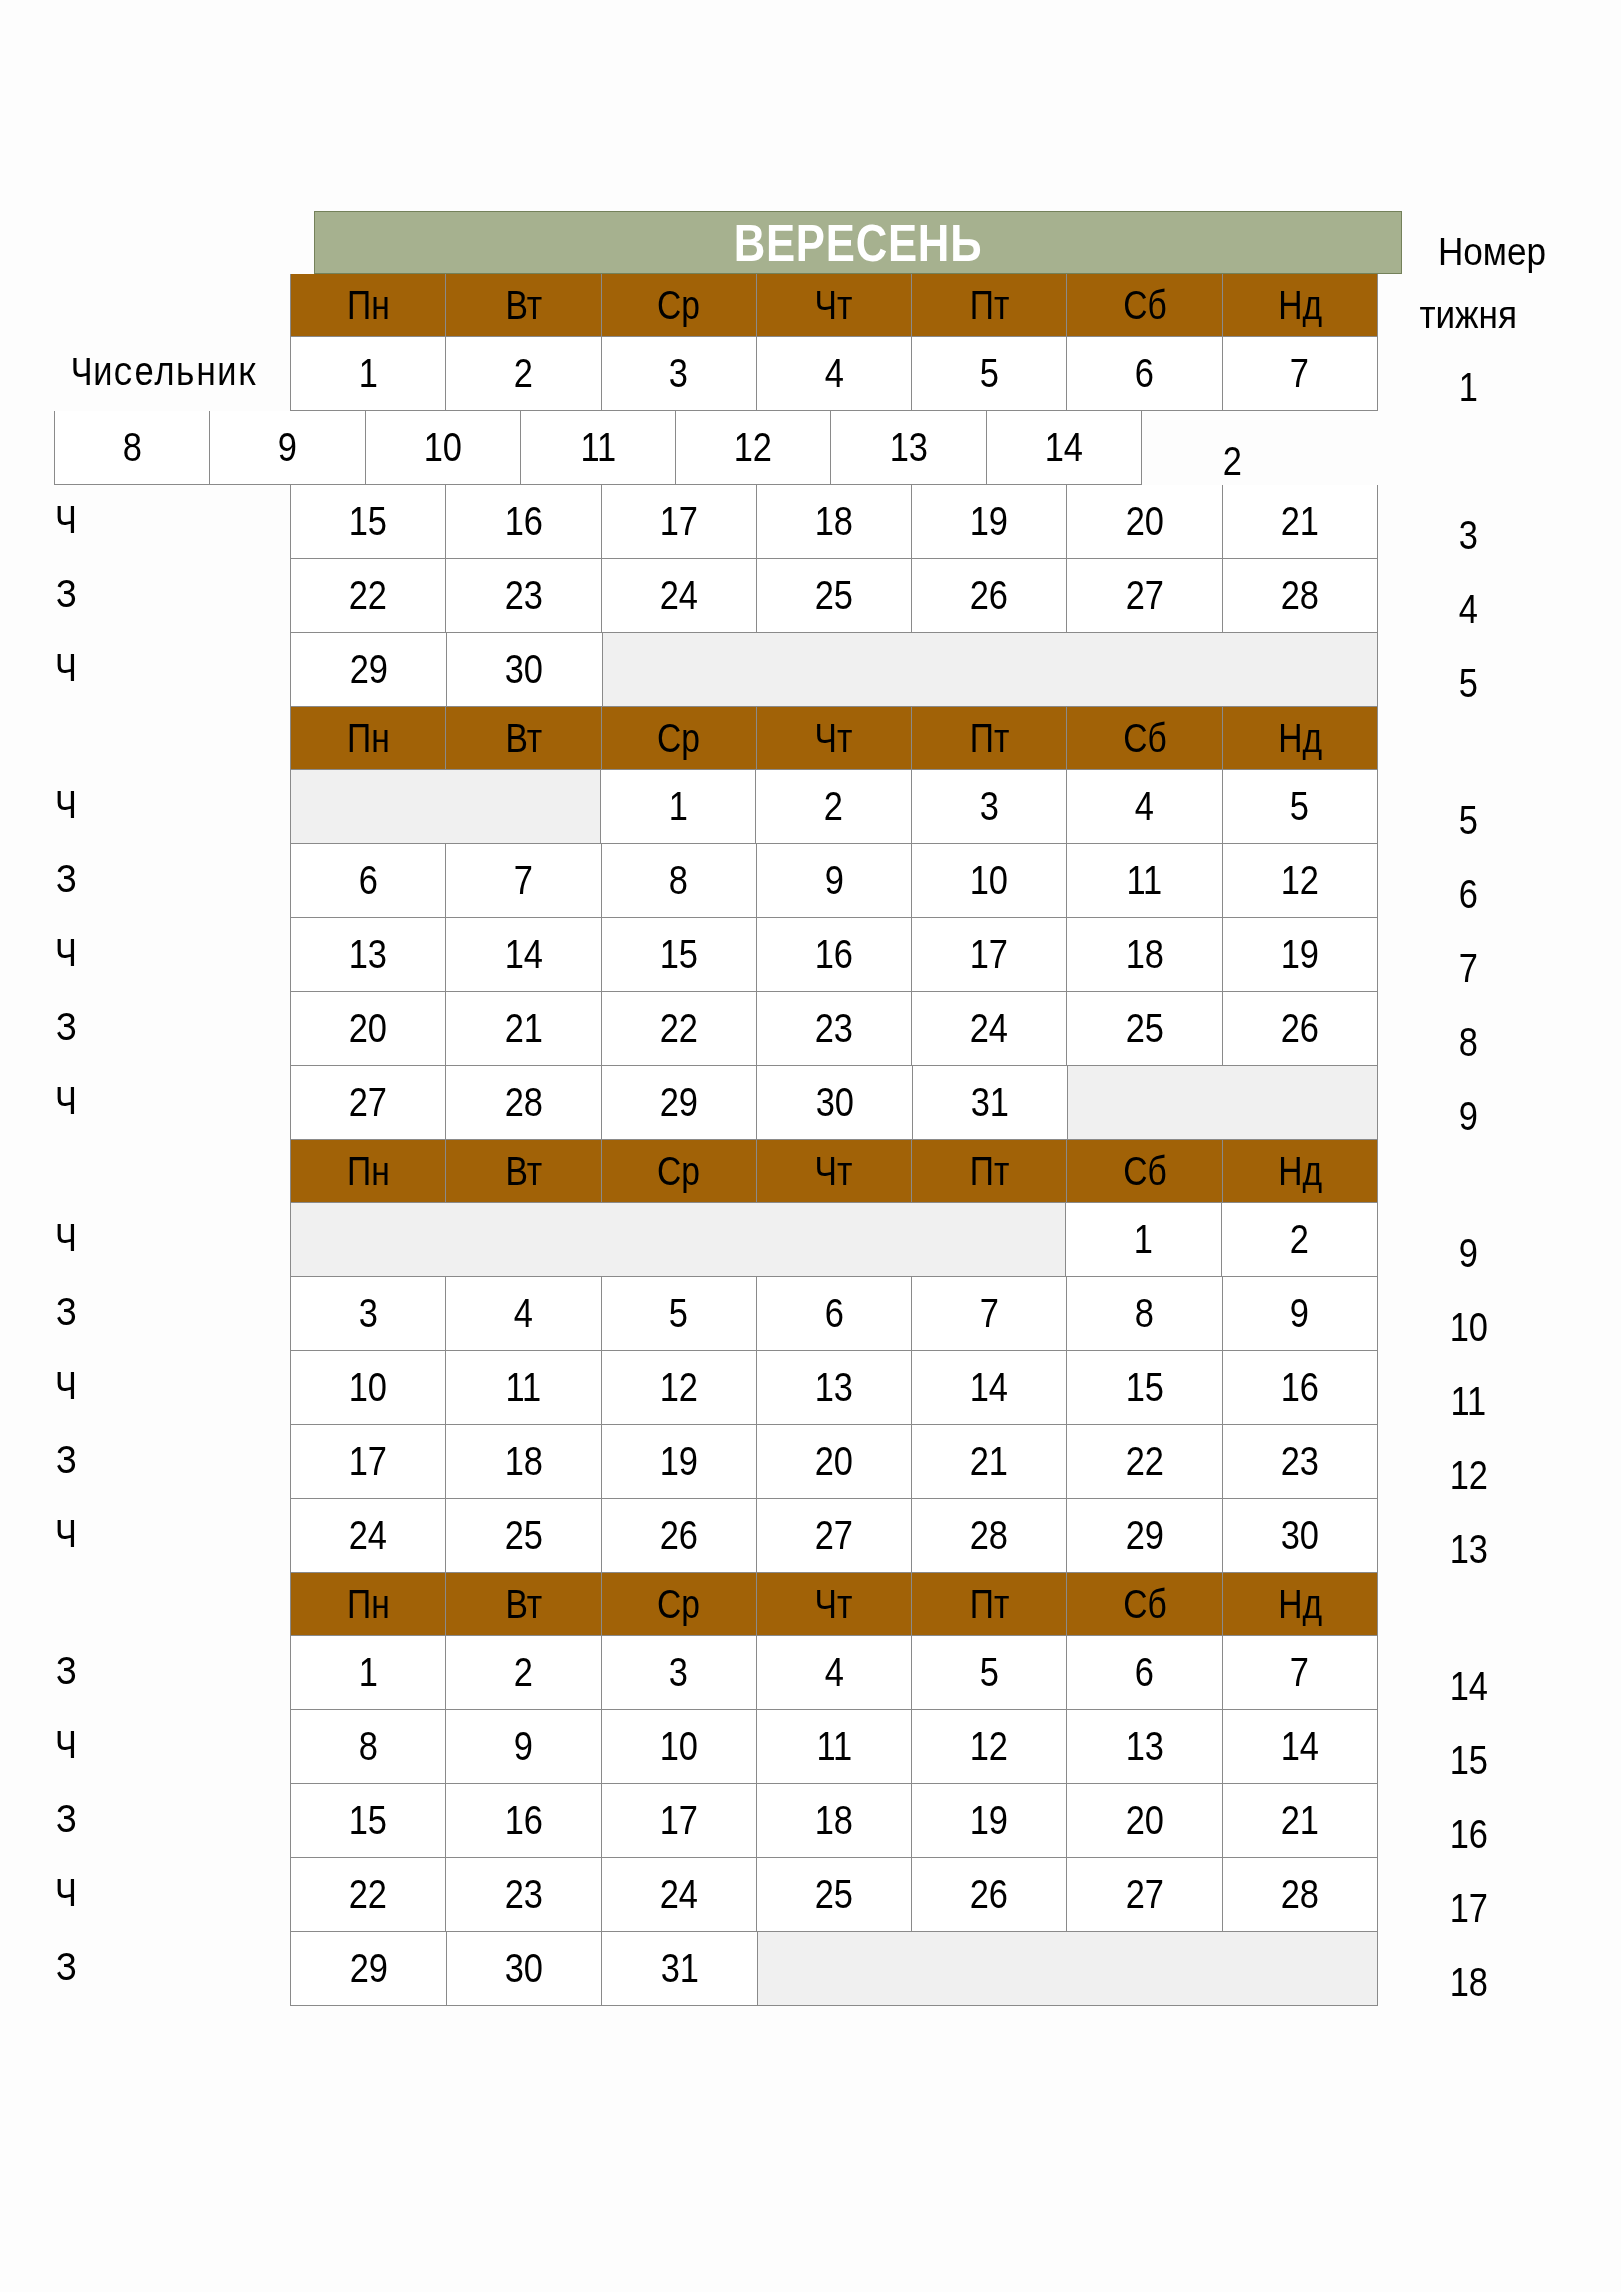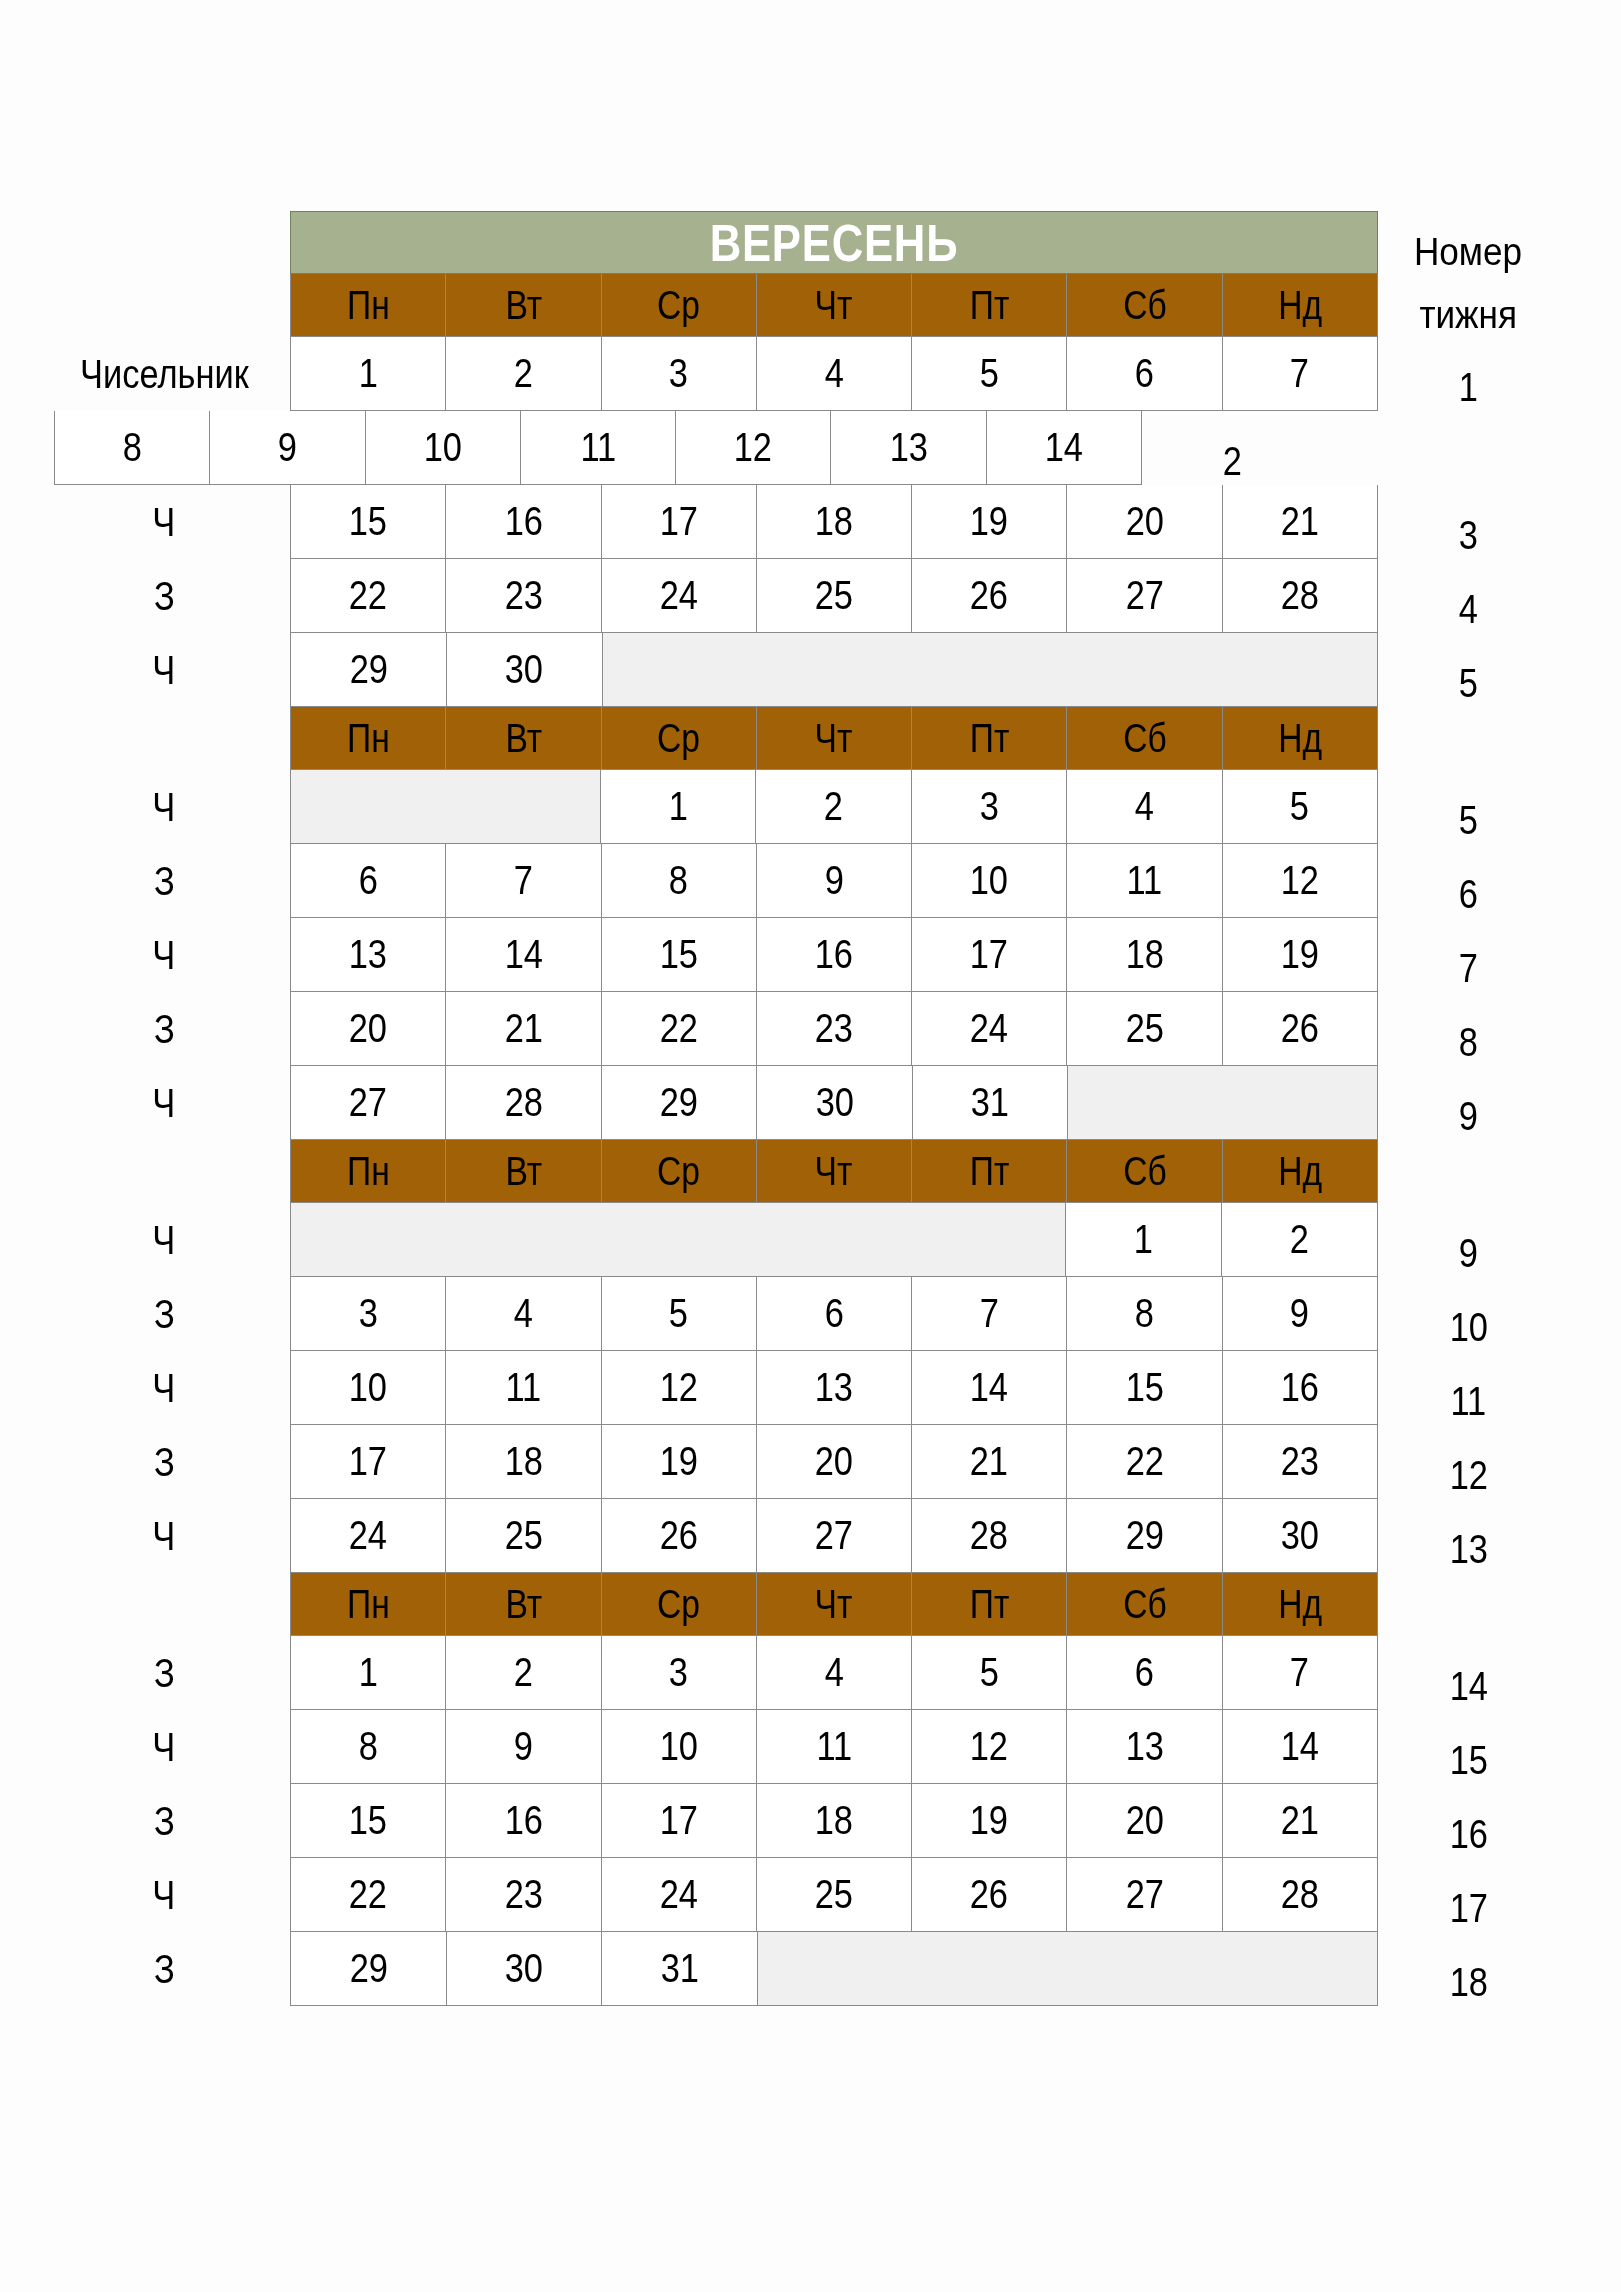--- a/index.html
+++ b/index.html
@@ -19,44 +19,46 @@
     position: absolute;
     left: 54px;
     top: 211px;
     width: 1505px;
   }
   .row { display: flex; }
   .gut-l {
     width: 236px;
     display: flex;
     align-items: center;
-    justify-content: center;
+    justify-content: flex-start;
     padding-right: 16px;
     box-sizing: border-box;
     flex: none;
+    font-family: Liberation Mono, monospace;
   }
   .gut-r {
     width: 181px;
     display: flex;
     align-items: flex-end;
     justify-content: center;
     flex: none;
   }
   .mid {
     width: 1088px;
     box-sizing: border-box;
     display: flex;
     flex: none;
   }
   .band {
     height: 63px;
     background: #a6b18f;
     border: 0.9px solid #74815a;
     align-items: center;
     justify-content: center;
+    margin-left: 24px;
   }
   .band .title {
     color: #ffffff;
     font-weight: bold;
     font-size: 52px;
     letter-spacing: 0.9px;
   }
   .days {
     height: 63px;
     border-left: 0.9px solid #8a8a8a;

